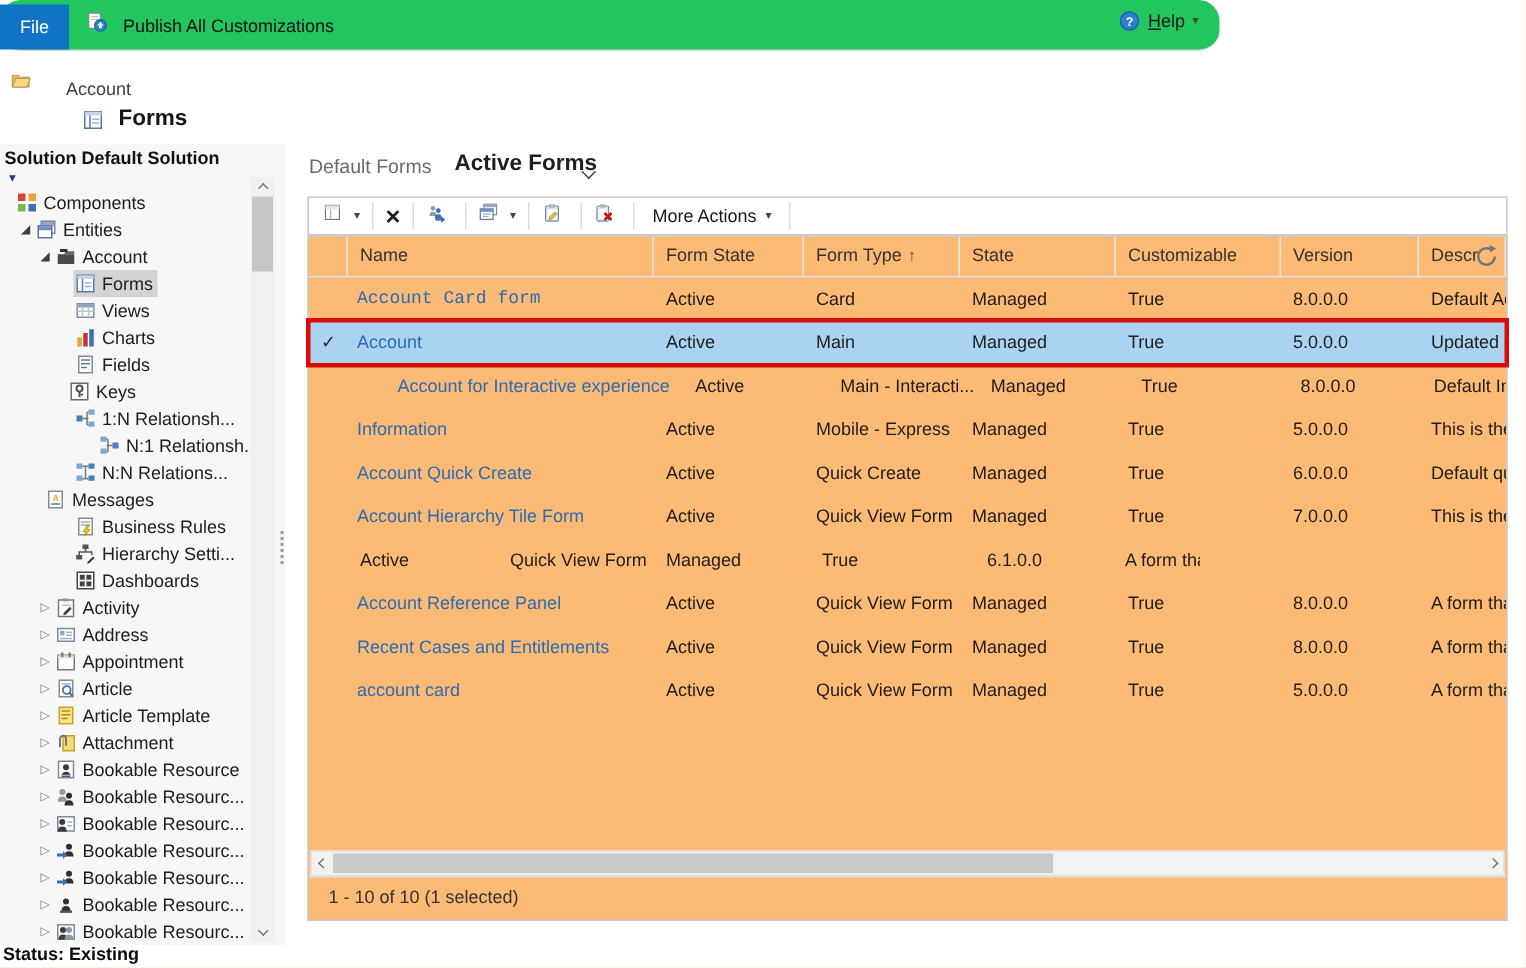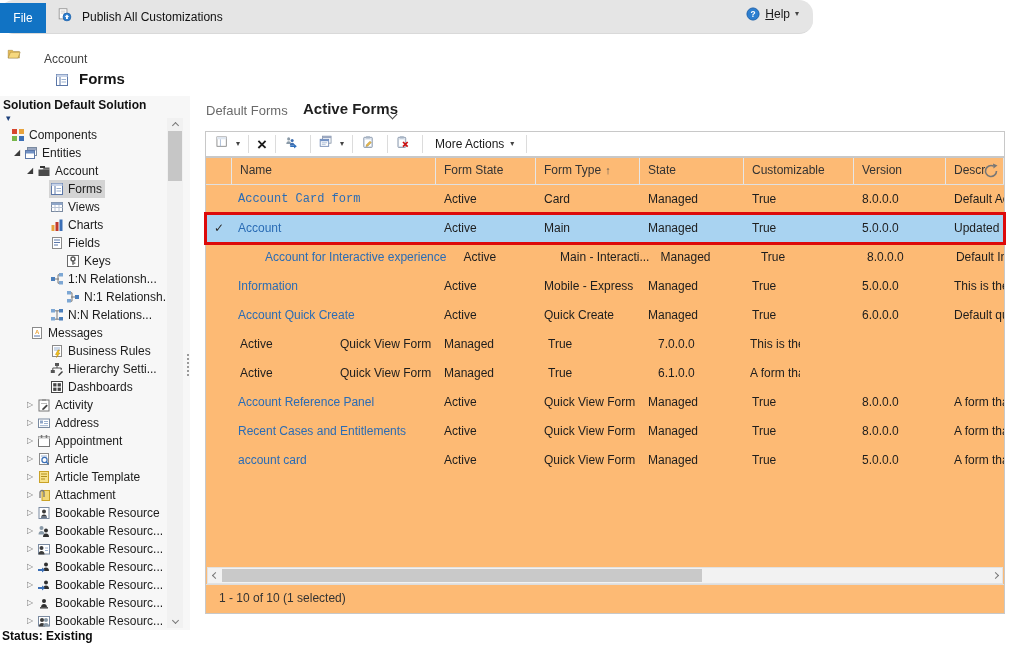--- a/index.html
+++ b/index.html
@@ -1,19 +1,19 @@
 <!DOCTYPE html>
 <html style="--accent-blue: #1173c4; --link-blue: #2a6cb5; --selection-blue: #a9d3f1; --selection-border-red: #dd0a0a; --tree-selected-gray: #d4d4d4;"><head>
 <meta charset="utf-8">
 <style>
   html,body{margin:0;padding:0;background:#fff;}
   .app{position:relative;width:1017px;height:645px;background:#fff;overflow:hidden;
        font-family:"Liberation Sans","DejaVu Sans",sans-serif;font-size:12px;color:#222;}
   
-  .topbar{position:absolute;left:0;top:0;width:813px;height:33px;background:#e5e5e5;border-bottom:1px solid #d9d9d9;border-radius:14px;}
+  .topbar{position:absolute;left:0;top:0;width:813px;height:33px;background:#22c55e;border-bottom:1px solid #d9d9d9;border-radius:14px;}
   .file-tab{position:absolute;left:0;top:3px;width:46px;height:30px;background:var(--accent-blue,#1173c4);
             color:#fff;text-align:center;line-height:30px;font-size:12px;cursor:pointer;}
   .publish{position:absolute;left:58px;top:5px;height:24px;display:flex;align-items:center;gap:7px;cursor:pointer;}
   .publish-label{font-size:12px;color:#111;}
   .help{position:absolute;right:14px;top:7px;display:flex;align-items:center;gap:5px;cursor:pointer;}
   .help-label{font-size:12px;color:#1a1a1a;}
   .help-label::first-letter{text-decoration:underline;}
   .caret{font-size:8px;color:#444;line-height:1;}
   
   .hdr-folder{position:absolute;left:7px;top:46px;}
@@ -214,21 +214,21 @@
               <svg xmlns="http://www.w3.org/2000/svg" width="14" height="14" viewBox="0 0 14 14">
                 <rect x="2.5" y="1.5" width="9" height="11" fill="#fff" stroke="#8a8a8a"></rect>
                 <line x1="4" y1="4" x2="10" y2="4" stroke="#5b77a8"></line>
                 <line x1="4" y1="6.5" x2="10" y2="6.5" stroke="#5b77a8"></line>
                 <line x1="4" y1="9" x2="8" y2="9" stroke="#5b77a8"></line>
               </svg>
             </span>
             <span>Fields</span>
           </span>
         </div>
-        <div class="titem" style="padding-left: 56px;">
+        <div class="titem" style="padding-left: 36px;">
           <span class="texp"></span>
           <span class="tc">
             <span class="ticon">
               <svg xmlns="http://www.w3.org/2000/svg" width="14" height="14" viewBox="0 0 14 14">
                 <rect x="1.5" y="1.5" width="11" height="11" fill="#fff" stroke="#6a6a6a"></rect>
                 <circle cx="7" cy="5" r="2" fill="none" stroke="#555" stroke-width="1.4"></circle>
                 <rect x="6.3" y="6.8" width="1.4" height="4" fill="#555"></rect>
                 <rect x="7.7" y="8.5" width="1.6" height="1.2" fill="#555"></rect>
               </svg>
             </span>
@@ -671,20 +671,21 @@
           <div class="gc name" style="width: 204px;">Account Quick Create</div>
           <div class="gc" style="width: 100px;">Active</div>
           <div class="gc" style="width: 104px;">Quick Create</div>
           <div class="gc" style="width: 104px;">Managed</div>
           <div class="gc" style="width: 110px;">True</div>
           <div class="gc" style="width: 92px;">6.0.0.0</div>
           <div class="gc" style="width: 58px;">Default qui</div>
         </div>
         <div class="grow">
           <div class="gc check" style="width: 26px;"></div>
+          <div class="gc name" style="width: 204px;">Account Hierarchy Tile Form</div>
           <div class="gc" style="width: 100px;">Active</div>
           <div class="gc" style="width: 104px;">Quick View Form</div>
           <div class="gc" style="width: 104px;">Managed</div>
           <div class="gc" style="width: 110px;">True</div>
           <div class="gc" style="width: 92px;">7.0.0.0</div>
           <div class="gc" style="width: 58px;">This is the a</div>
         </div>
         <div class="grow">
           <div class="gc check" style="width: 26px;"></div>
           <div class="gc" style="width: 100px;">Active</div>

